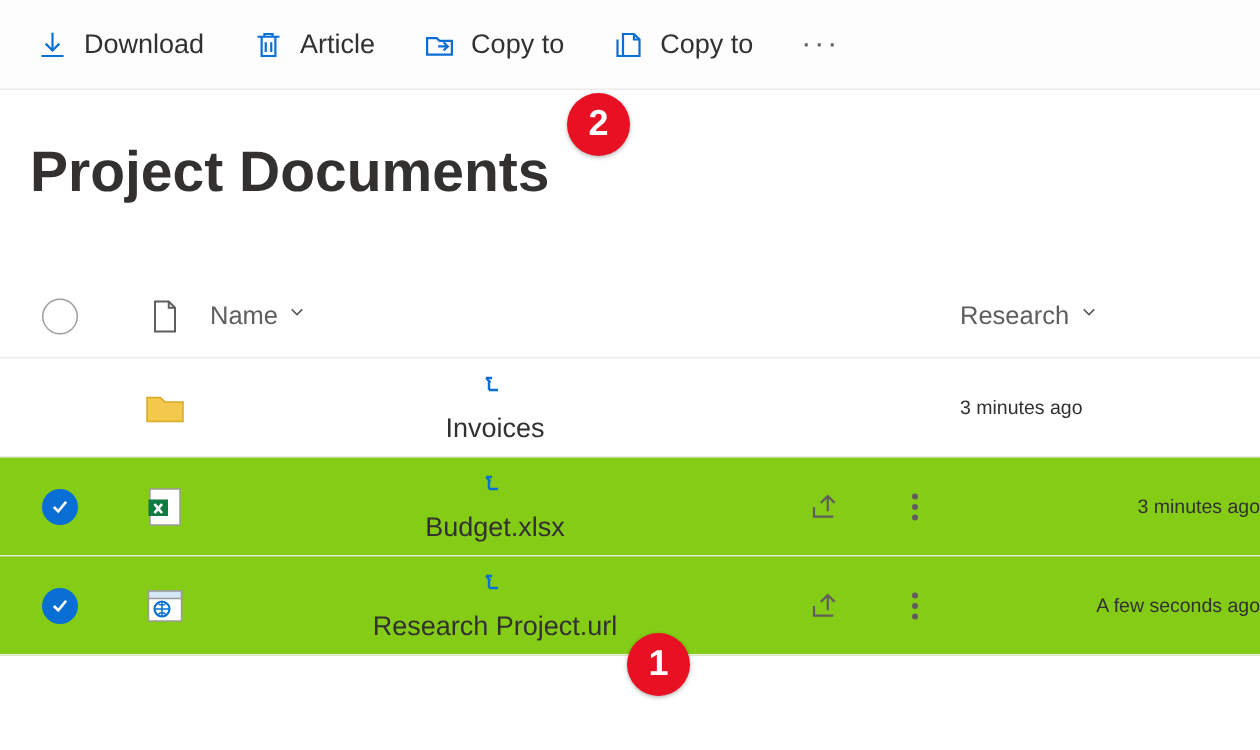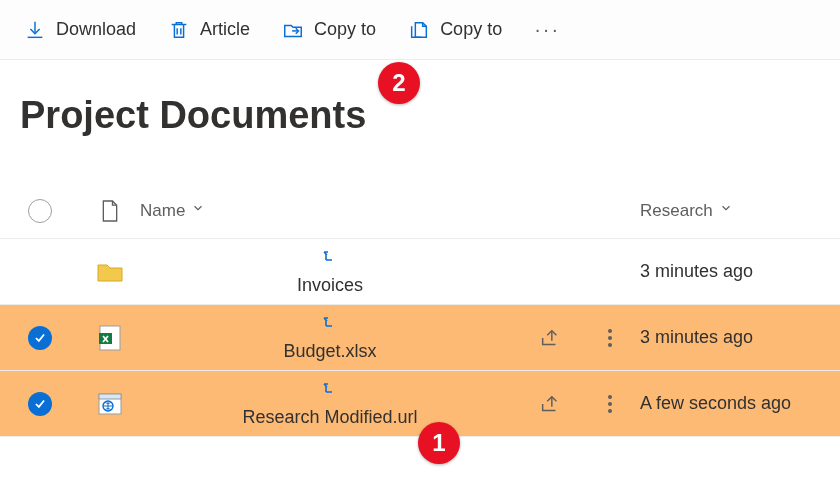--- a/index.html
+++ b/index.html
@@ -68,29 +68,29 @@
     width: 24px; height: 24px; border-radius: 50%; background: #0a6fd4;
     display:flex; align-items:center; justify-content:center;
   }
   .check-filled svg { width: 14px; height: 14px; stroke:#fff; fill:none; stroke-width:3; }
 
   .type-icon { display:flex; align-items:center; justify-content:center; }
 
   .name-cell { display:flex; align-items:center; gap:6px; font-size:18px; color:#323130;flex-direction:column; }
   .new-mark svg { width:16px; height:16px; }
 
-  .row-selected { background: #fdba74; }
+  .row-selected { background: #84cc16; text-align: right; }
 
   .share-cell, .more-cell { display:flex; align-items:center; justify-content:center; color:#605e5c; cursor:pointer; }
   .share-cell svg { width:22px; height:22px; stroke:#605e5c; fill:none; stroke-width:1.6; }
   .more-cell { font-size:22px; font-weight:bold; }
   .more-dots { display:flex; flex-direction:column; gap:3px; }
   .more-dots span { width:4px; height:4px; background:#605e5c; border-radius:50%; }
 
-  .mod-cell { font-size:18px; color:#323130; white-space:nowrap; overflow:hidden; }
+  .mod-cell { font-size:13px; color:#323130; white-space:nowrap; overflow:hidden; }
 
   .header-typeicon svg { width:20px; height:24px; stroke:#605e5c; fill:none; stroke-width:1.6; }
 
   .callout {
     position:absolute;
     width:42px; height:42px; border-radius:50%; background:#e81123;
     color:#fff; font-size:24px; font-weight:600;
     display:flex; align-items:center; justify-content:center;
     box-shadow: 0 1px 3px rgba(0,0,0,.3);
   }
@@ -243,21 +243,21 @@
             <rect x="2" y="2" width="22" height="20" fill="#fff" stroke="#9b9b9b"></rect>
             <rect x="2" y="2" width="22" height="5" fill="#d6e8f7" stroke="#9b9b9b"></rect>
             <circle cx="11" cy="14" r="5" fill="none" stroke="#0a6fd4" stroke-width="1.4"></circle>
             <path d="M6 14h10M11 9v10M8 10c2 2 4 2 6 0M8 18c2-2 4-2 6 0" stroke="#0a6fd4" stroke-width="1" fill="none"></path>
           </svg>
         </div>
         <div class="name-cell">
           <span class="new-mark"><svg viewBox="0 0 16 16">
               <path d="M4 12 L4 6 M4 12 L10 12 M2 4 L5 7 M2 4 L6 4" stroke="#0a6fd4" stroke-width="1.6" fill="none"></path>
             </svg></span>
-          <span>Research Modified.url</span>
+          <span>Research Project.url</span>
         </div>
         <div class="share-cell">
           <svg viewBox="0 0 24 24">
             <path d="M4 12v7h14"></path>
             <path d="M9 9l5-5 5 5"></path>
             <path d="M14 4v11"></path>
           </svg>
         </div>
         <div class="more-cell">
           <div class="more-dots">

